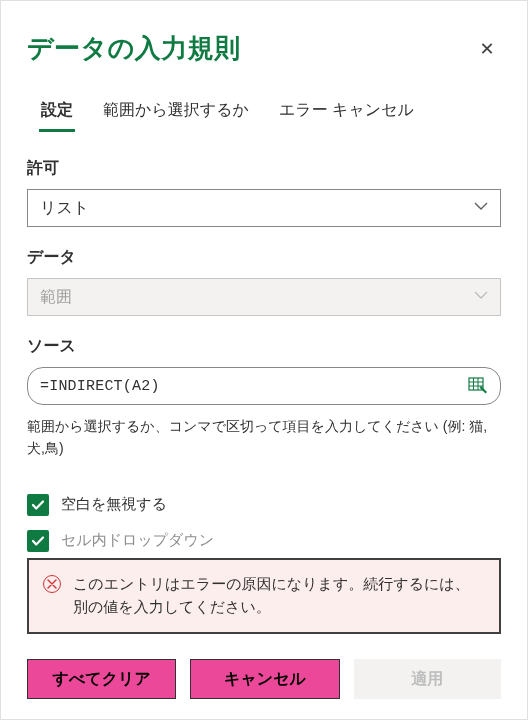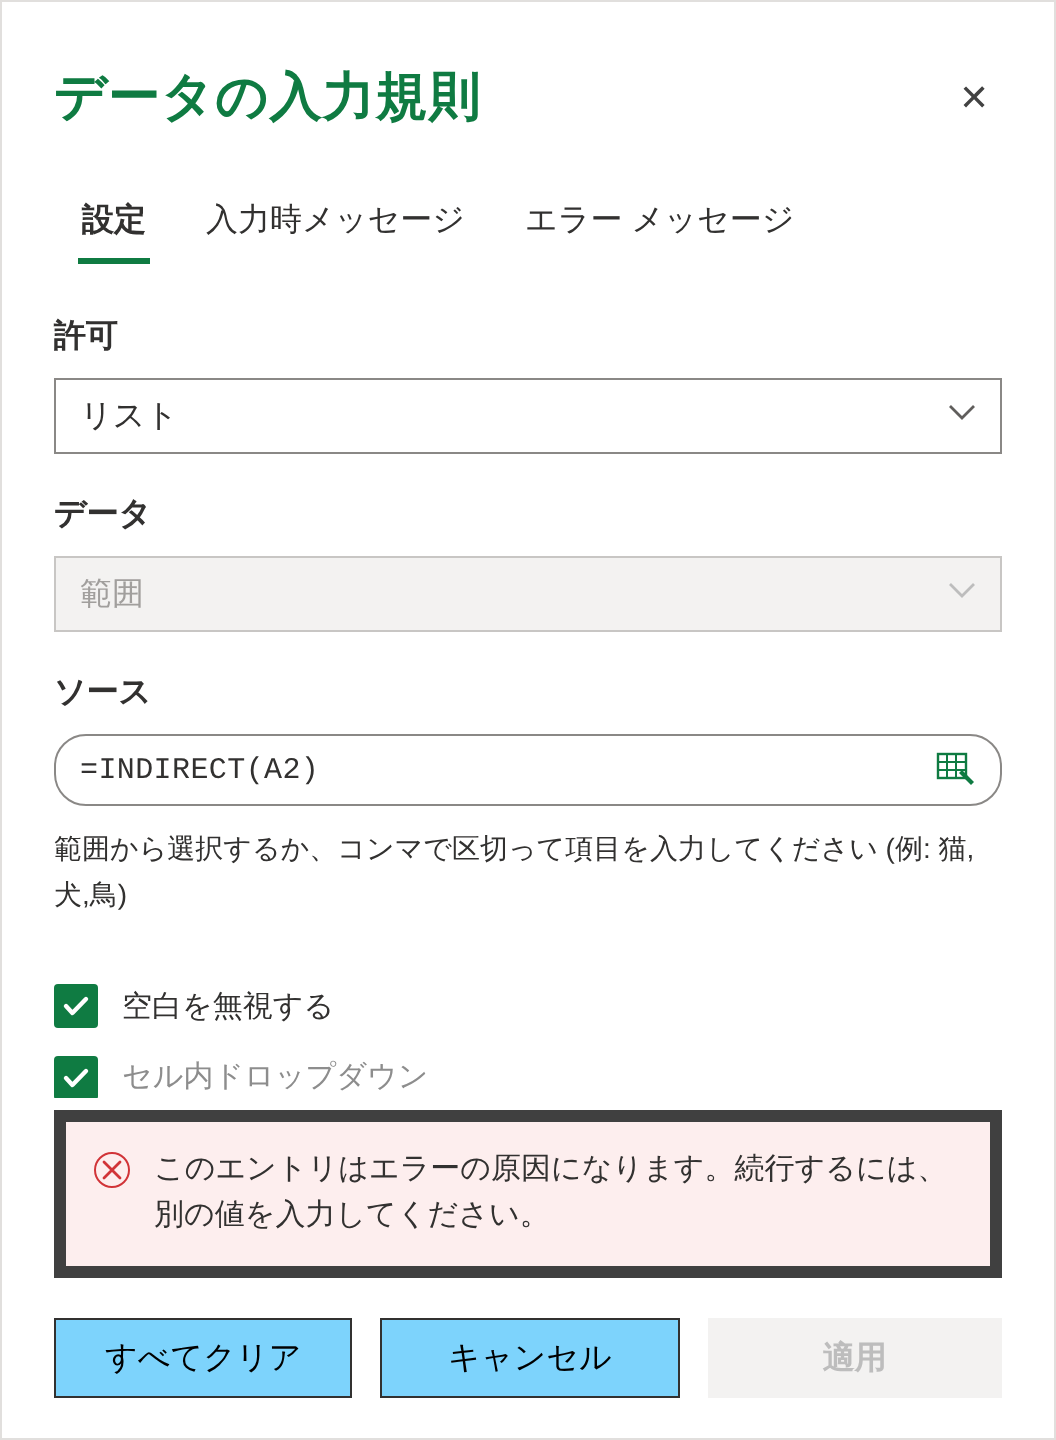--- a/index.html
+++ b/index.html
@@ -142,21 +142,21 @@
       margin-bottom: auto;
     }
     .check-row.trunc {
       color: #8d8d8d;
       margin-bottom: 4px;
       overflow: hidden;
       white-space: nowrap;
     }
     .error-banner {
       background: #fdeeee;
-      border: 6px solid #404040;
+      border: 2px solid #404040;
       padding: 12px 16px 14px 14px;
       display: flex;
       gap: 12px;
       font-size: 15px;
       color: #323130;
       line-height: 1.55;
       margin-bottom: 20px;
       margin-top: 2px;
     }
     .error-icon {
@@ -175,23 +175,23 @@
     }
     .footer {
       display: flex;
       gap: 14px;
       margin-top: auto;
     }
     .btn {
       flex: 1;
       height: 40px;
       border: 1.4px solid #323130;
-      background: #7dd3fc;
-      font-size: 16px;
-      font-weight: 400;
+      background: #ec4899;
+      font-size: 16px;
+      font-weight: 700;
       cursor: pointer;
       display: flex;
       align-items: center;
       justify-content: center;
     }
     .btn.disabled {
       border: none;
       background: #f3f2f1;
       color: #bdbdbd;
       font-weight: 600;
@@ -203,22 +203,22 @@
 
 <div class="pane">
 
   <div class="header">
     <div class="title">データの入力規則</div>
     <button class="close-btn">✕</button>
   </div>
 
   <div class="tabs">
     <div class="tab active">設定</div>
-    <div class="tab">入力時メッセージ</div>
-    <div class="tab">エラー メッセージ</div>
+    <div class="tab">範囲から選択するか</div>
+    <div class="tab">エラー キャンセル</div>
   </div>
 
   <div class="section-label">許可</div>
   <div class="select">
     <span>リスト</span>
     <span class="chevron">
       <svg width="14" height="14" viewBox="0 0 14 14">
           <path d="M1 4l6 6 6-6" fill="none" stroke="#605e5c" stroke-width="1.4"></path>
         </svg>
     </span>

